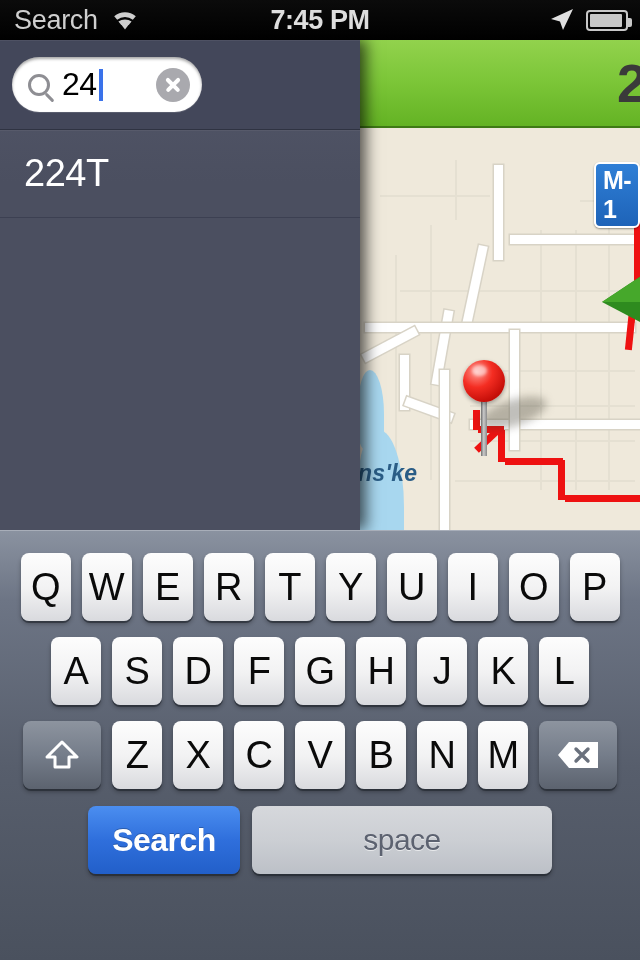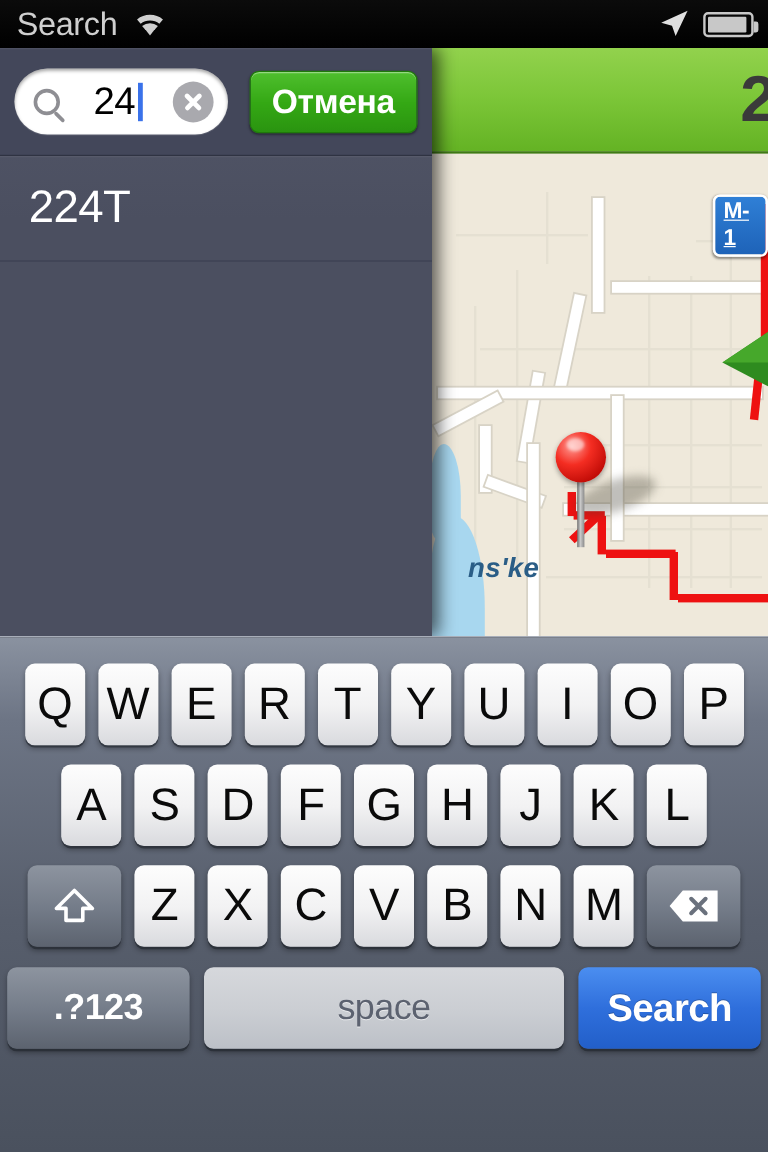--- a/index.html
+++ b/index.html
@@ -71,22 +71,22 @@
 
   .water{
     position:absolute; background:#a8d7ef;
   }
   .water-label{
     position:absolute; color:#2a5d86; font-size:23px; font-style:italic; font-weight:600;
     letter-spacing:.3px;
   }
   .shield{
     position:absolute; background:linear-gradient(180deg,#2f7fd6 0%,#1e63b8 100%);
-    border:2px solid #fff; border-radius:6px; color:#fff; font-size:19px; font-weight:700;
-    padding:2px 7px; box-shadow:0 1px 2px rgba(0,0,0,.4); letter-spacing:-.5px;text-decoration:underline;
+    border:2px solid #fff; border-radius:6px; color:#fff; font-size:25px; font-weight:700;
+    padding:2px 7px; box-shadow:0 1px 2px rgba(0,0,0,.4); letter-spacing:-.5px;
   }
   .pin-shadow{
     position:absolute; width:70px; height:26px; background:rgba(60,55,45,.32);
     border-radius:50%; filter:blur(4px); transform:rotate(-18deg);
   }
   .pin-stem{
     position:absolute; width:6px; height:68px;
     background:linear-gradient(90deg,#6f6f6f 0%,#c9c9c9 45%,#8a8a8a 100%);
   }
   .pin-head{
@@ -108,21 +108,21 @@
   }
   .search-bar{
     position:relative; height:90px; background:#43475a;
     border-bottom:1px solid #2f3342;
     box-shadow:inset 0 1px 0 rgba(255,255,255,.06);
     display:flex; align-items:center; padding:0 12px;
   }
   .search-field{
     position:relative; flex:1; height:55px; background:#fff; border-radius:28px;
     box-shadow:inset 0 2px 3px rgba(0,0,0,.35), 0 1px 0 rgba(255,255,255,.12);
-    display:flex; align-items:center; padding:0 10px 0 16px; max-width:190px;gap:16px;
+    display:flex; align-items:center; padding:0 10px 0 16px; max-width:190px;
   }
   .mag{
     width:22px; height:22px; border:3px solid #8e8e93; border-radius:50%; position:relative; flex:none;
   }
   .mag::after{
     content:""; position:absolute; right:-8px; bottom:-6px; width:11px; height:3px;
     background:#8e8e93; transform:rotate(45deg); border-radius:2px;
   }
   .search-text{
     margin-left:12px; font-size:32px; color:#000; font-weight:400; letter-spacing:-.5px;
@@ -230,21 +230,21 @@
       <div class="road major" style="left:360px;top:300px;width:60px;height:9px;transform:rotate(-28deg);"></div>
       <div class="road major" style="left:400px;top:315px;width:9px;height:55px;"></div>
       <div class="road major" style="left:404px;top:365px;width:50px;height:9px;transform:rotate(20deg);"></div>
       <div class="road major" style="left:440px;top:330px;width:9px;height:200px;"></div>
       <div class="road major" style="left:470px;top:380px;width:170px;height:9px;"></div>
       <div class="road major" style="left:510px;top:290px;width:9px;height:120px;"></div>
       <div class="road major" style="left:510px;top:195px;width:130px;height:9px;"></div>
 
       <div class="water" style="left:358px;top:390px;width:46px;height:140px;border-radius:40% 55% 30% 20%;"></div>
       <div class="water" style="left:358px;top:330px;width:26px;height:80px;border-radius:50% 60% 20% 30%;"></div>
-      <div class="water-label" style="left:358px;top:420px;margin-left:32px;">ns'ke</div>
+      <div class="water-label" style="left:358px;top:420px;">ns'ke</div>
 
       <div class="route" style="left:634px;top:130px;width:7px;height:120px;"></div>
       <div class="route" style="left:628px;top:250px;width:7px;height:60px;transform:rotate(6deg);"></div>
       <div class="route" style="left:565px;top:455px;width:78px;height:7px;"></div>
       <div class="route" style="left:558px;top:420px;width:7px;height:40px;"></div>
       <div class="route" style="left:505px;top:418px;width:58px;height:7px;"></div>
       <div class="route" style="left:498px;top:390px;width:7px;height:32px;"></div>
       <div class="route" style="left:478px;top:386px;width:26px;height:7px;"></div>
       <div class="route" style="left:473px;top:370px;width:7px;height:20px;"></div>
       <div class="route" style="left:484px;top:385px;width:7px;height:30px;transform:rotate(47deg);"></div>
@@ -273,39 +273,39 @@
 
   <div id="panel">
     <div class="search-bar">
       <div class="search-field" title="Search">
         <div class="mag"></div>
         <div class="search-text">
           <span>24</span><span class="caret"></span>
         </div>
         <div class="clear-btn"></div>
       </div>
-      <div class="cancel-btn">Отмена</div>
     </div>
 
     <div class="results">
       <div class="result-row">
         <span class="label">224T</span>
       </div>
     </div>
   </div>
 
   <div class="status-bar">
     <div class="sb-carrier">Search</div>
     <div class="sb-wifi">
       <svg width="30" height="22" viewBox="0 0 30 22">
         <path d="M15 20.5 l4.2-5.4 a6.6 6.6 0 0 0-8.4 0 Z" fill="#cfcfcf"></path>
         <path d="M4.2 7.2 a17 17 0 0 1 21.6 0 l-3 3.6 a12.4 12.4 0 0 0-15.6 0 Z" fill="#cfcfcf"></path>
         <path d="M8.4 12.6 a11 11 0 0 1 13.2 0 l-2.9 3.5 a6.6 6.6 0 0 0-7.4 0 Z" fill="#cfcfcf"></path>
       </svg>
     </div>
+    <div class="sb-time">7:45 PM</div>
     <div class="sb-right">
       <svg width="24" height="24" viewBox="0 0 24 24">
         <path d="M23 1 L1 11 L10 13.5 L13 22 Z" fill="#e0e0e0"></path>
       </svg>
       <div class="sb-batt">
           <i></i>
         </div>
     </div>
   </div>
 
@@ -351,19 +351,18 @@
       <div class="key dark bksp">
         <span class="bksp-ico">
           <svg width="44" height="30" viewBox="0 0 44 30">
             <path d="M13 2 L42 2 L42 28 L13 28 L2 15 Z" fill="#fff"></path>
             <path d="M20 9 L32 21 M32 9 L20 21" stroke="#6a717d" stroke-width="3.4" stroke-linecap="round"></path>
           </svg>
         </span>
       </div>
     </div>
     <div class="kb-row r4">
-      <div class="key dark num">.?123</div>
+      <div class="key search">Search</div>
       <div class="key space">space</div>
-      <div class="key search">Search</div>
     </div>
   </div>
 
 </div>
 
 </body></html>

